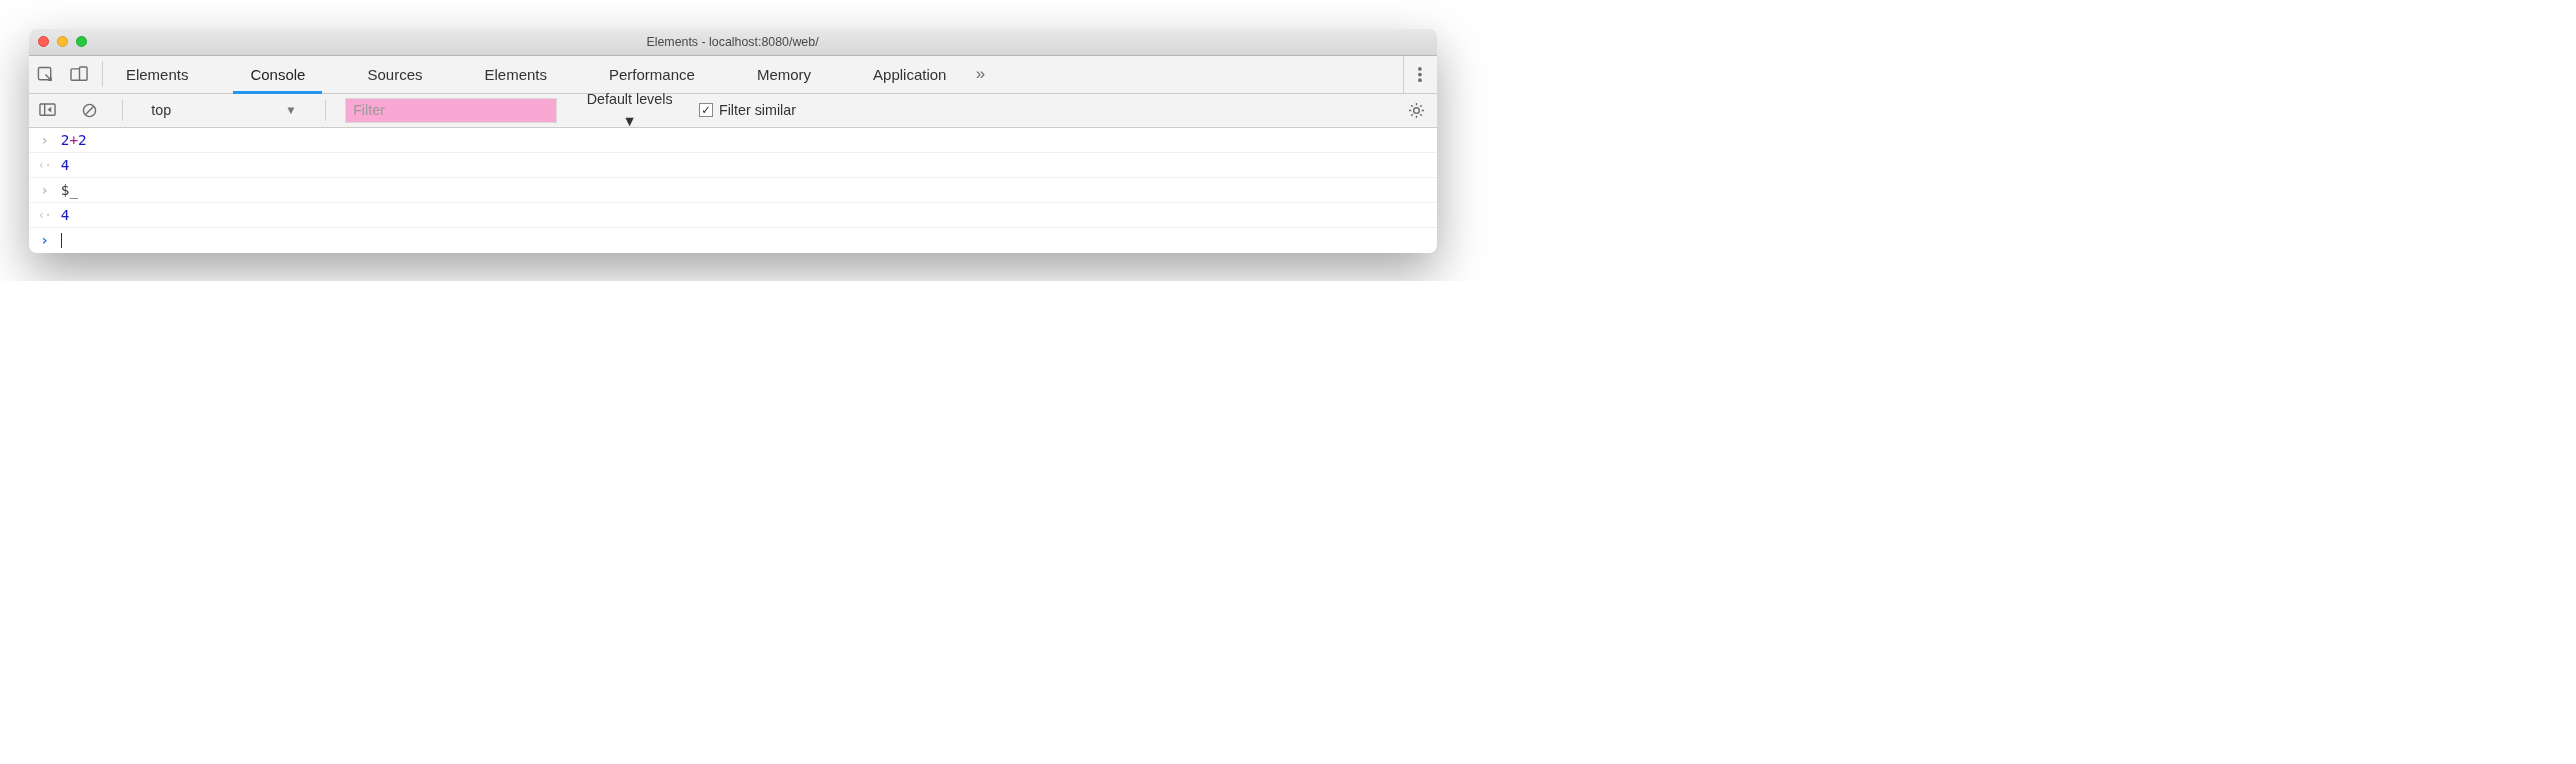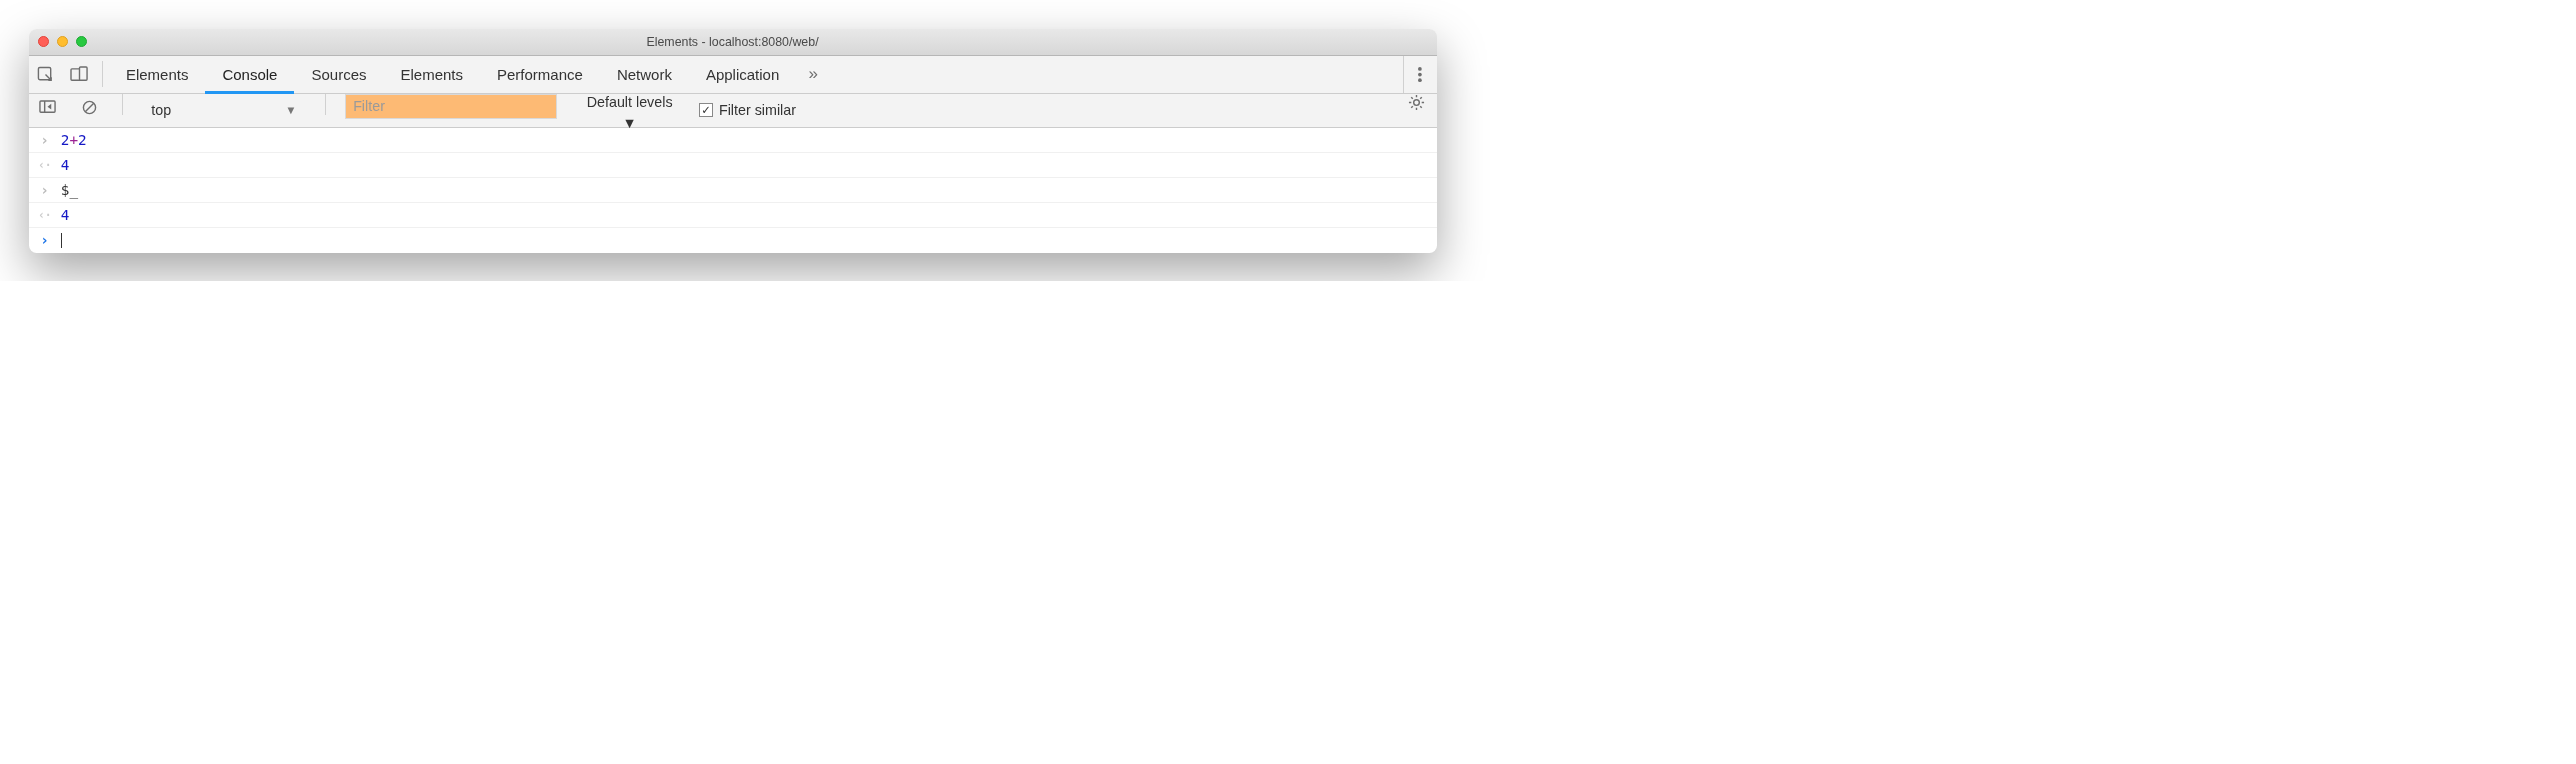--- a/index.html
+++ b/index.html
@@ -54,35 +54,35 @@
   .tab.active { color:#222; }
   .tab.active::after {
     content:""; position:absolute; left:0; right:0; bottom:-1px;
     height:2.9px; background:#2196f3;
   }
   .tabbar .spacer { flex:1; }
   .kebab { width:34px; display:flex; align-items:center; justify-content:center; cursor:pointer; border-left:1px solid #d0d0d0;}
   
   .toolbar {
     height: 34px; background:#f3f3f3; border-bottom:1px solid #ccc;
-    display:flex; font-size:14.3px; color:#5a5a5a;
+    display:flex; align-items:center; font-size:14.3px; color:#5a5a5a;
     padding:0 5.7px; gap:15px;
   }
   .toolbar .iconbtn {
     width:27px; height:27px; display:flex; align-items:center; justify-content:center;
     cursor:pointer; color:#6e6e6e;
   }
   .toolbar .vline { width:1px; height:21px; background:#d0d0d0; margin:0 3.8px;}
   .context-select {
     display:flex; align-items:center; gap:114px; padding:0 9.5px;
     cursor:pointer; color:#333;
   }
   .context-select .caret { color:#777; font-size:11.4px; }
   .filter {
-    background:#fdba74; border:1px solid #d9d9d9; height:25px;
+    background:#f9a8d4; border:1px solid #d9d9d9; height:25px;
     padding:0 7.6px; font-size:14.3px; color:#333; width:212px;
   }
   .filter::placeholder { color:#9a9a9a; }
   .levels { display:flex; align-items:center; gap:5.7px; cursor:pointer; color:#333; padding:0 5.7px;}
   .checkbox { width:14.3px; height:14.3px; border:1px solid #888; background:#fff; display:inline-flex; align-items:center; justify-content:center; font-size:11.4px; color:#333;}
   .gear { margin-left:auto; cursor:pointer; color:#6e6e6e; padding-right:5.7px;}
   
   .console {
     font-family: Menlo, Consolas, monospace;
     font-size:14.3px;
@@ -130,38 +130,38 @@
         </svg>
     </div>
     <div class="iconbtn">
       <svg width="19" height="17" viewBox="0 0 20 18">
           <rect x="1" y="3" width="12" height="12" rx="1" fill="none" stroke="#6e6e6e" stroke-width="1.5"></rect>
           <rect x="10" y="1" width="8" height="14" rx="1" fill="#f3f3f3" stroke="#6e6e6e" stroke-width="1.5"></rect>
         </svg>
     </div>
     <div class="divider"></div>
 
-    <div id="tabs-host" style="display: flex;">
+    <div id="tabs-host" style="display: flex; gap: 28px;">
         <div class="tab">
           <span>Elements</span>
         </div>
         <div class="tab active">
           <span>Console</span>
         </div>
         <div class="tab">
           <span>Sources</span>
         </div>
         <div class="tab">
           <span>Elements</span>
         </div>
         <div class="tab">
           <span>Performance</span>
         </div>
         <div class="tab">
-          <span>Network</span>
+          <span>Memory</span>
         </div>
         <div class="tab">
           <span>Application</span>
         </div>
       </div>
 
     <div class="iconbtn" style="font-size:17px;color:#6e6e6e;">
       <span>»</span>
     </div>
     <div class="spacer"></div>

